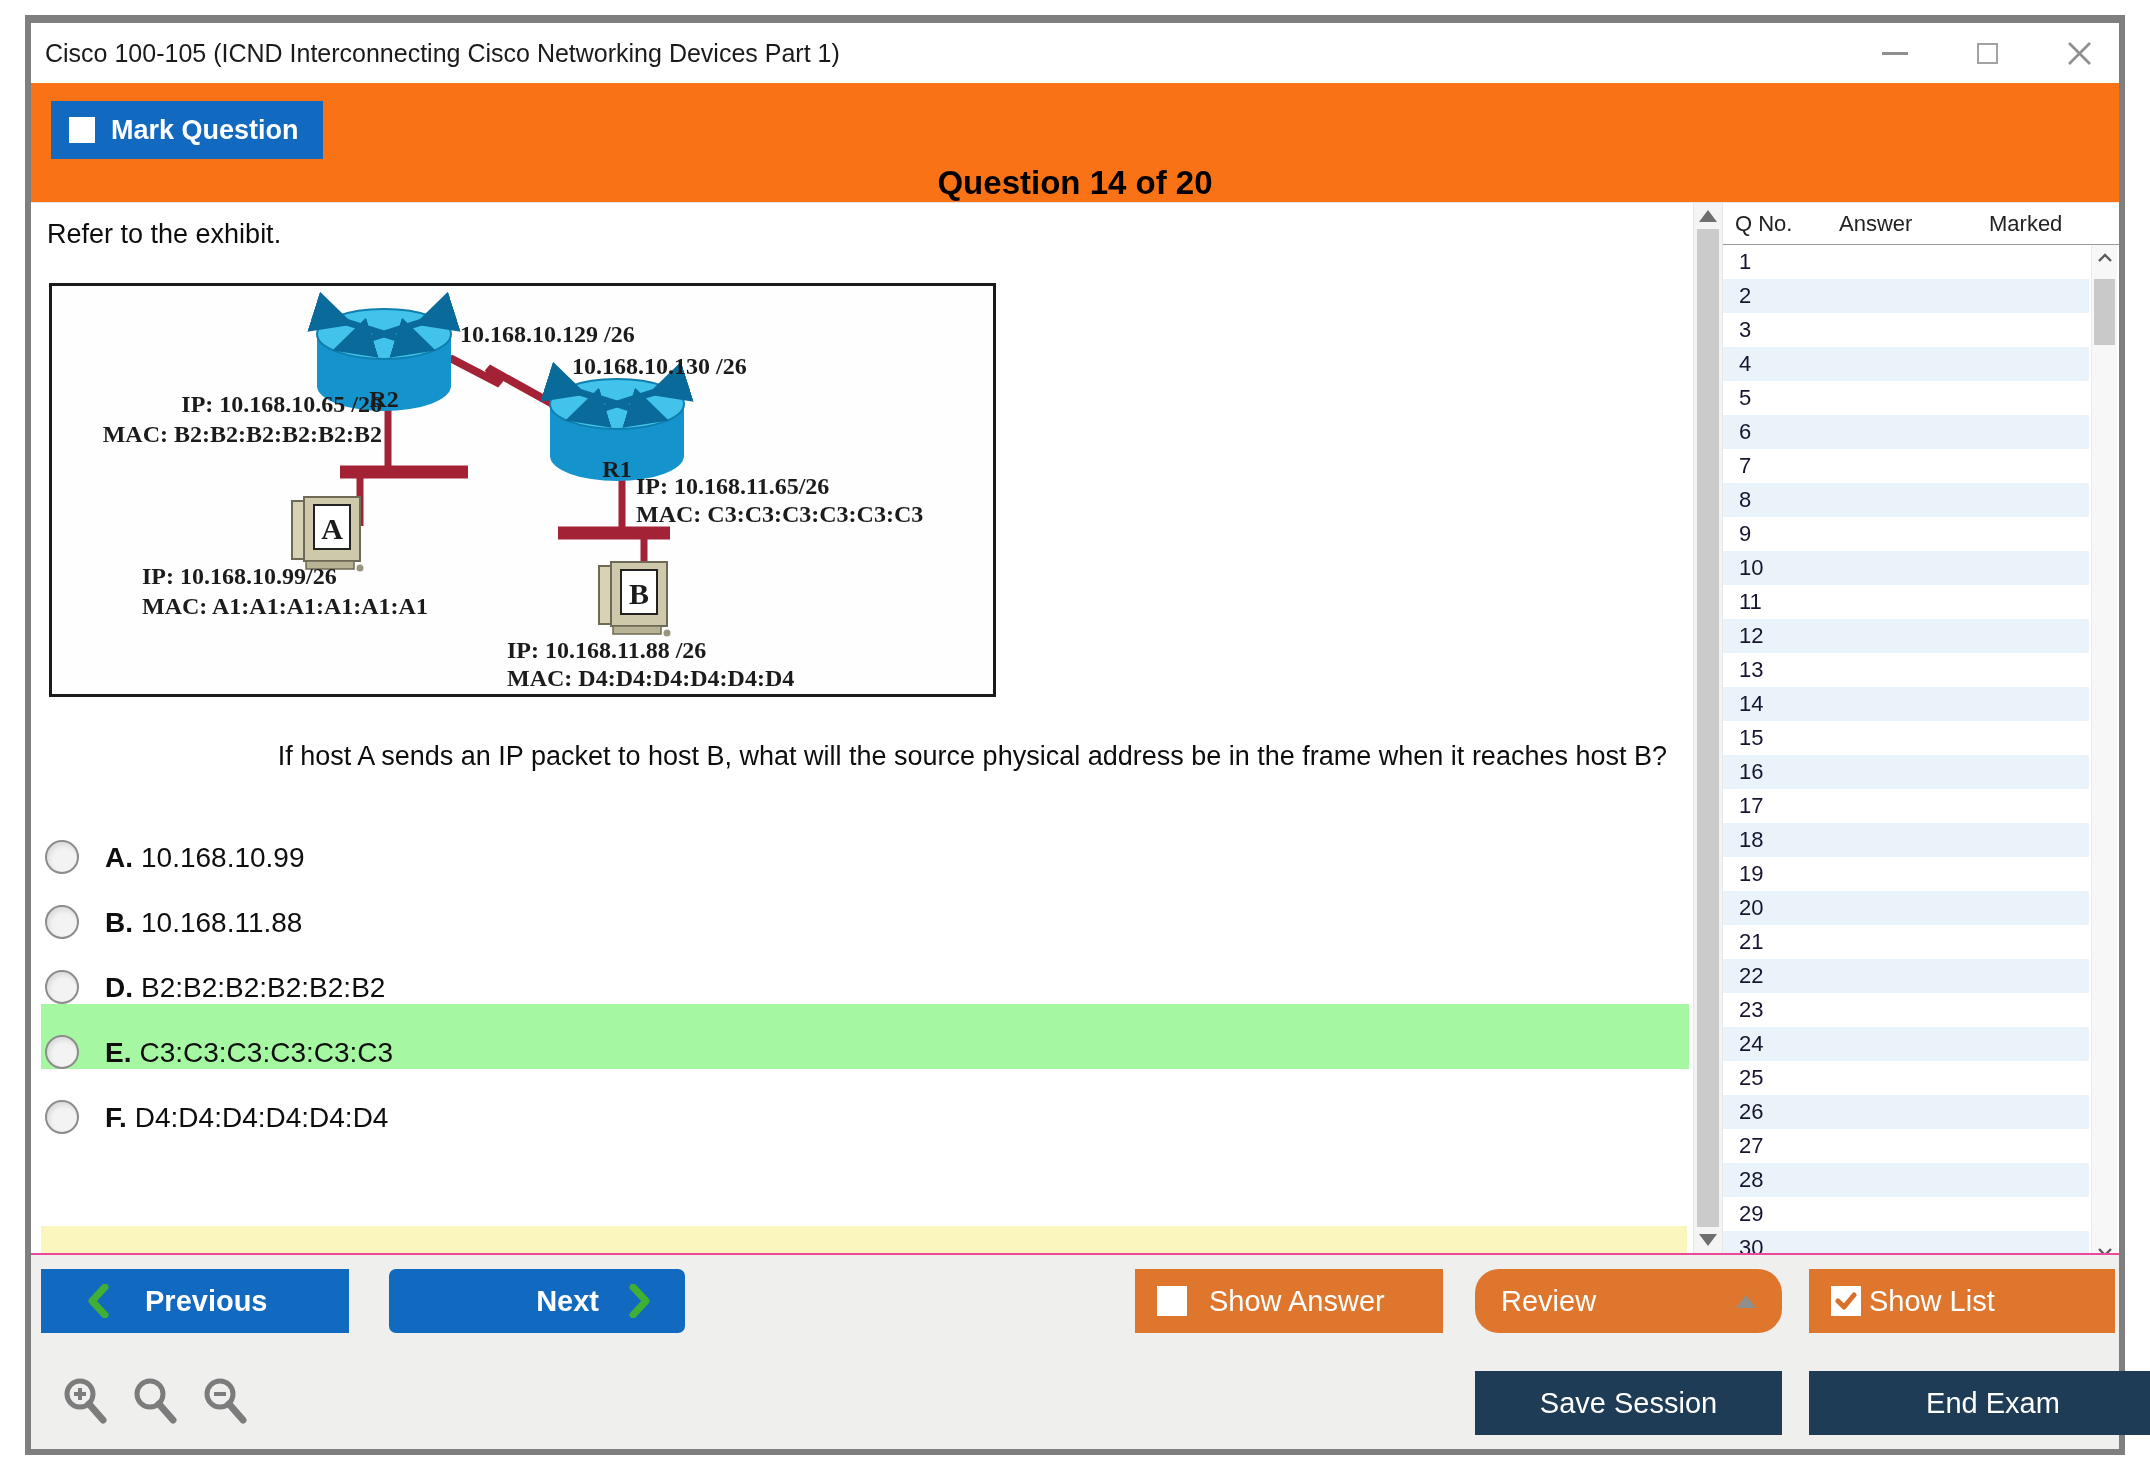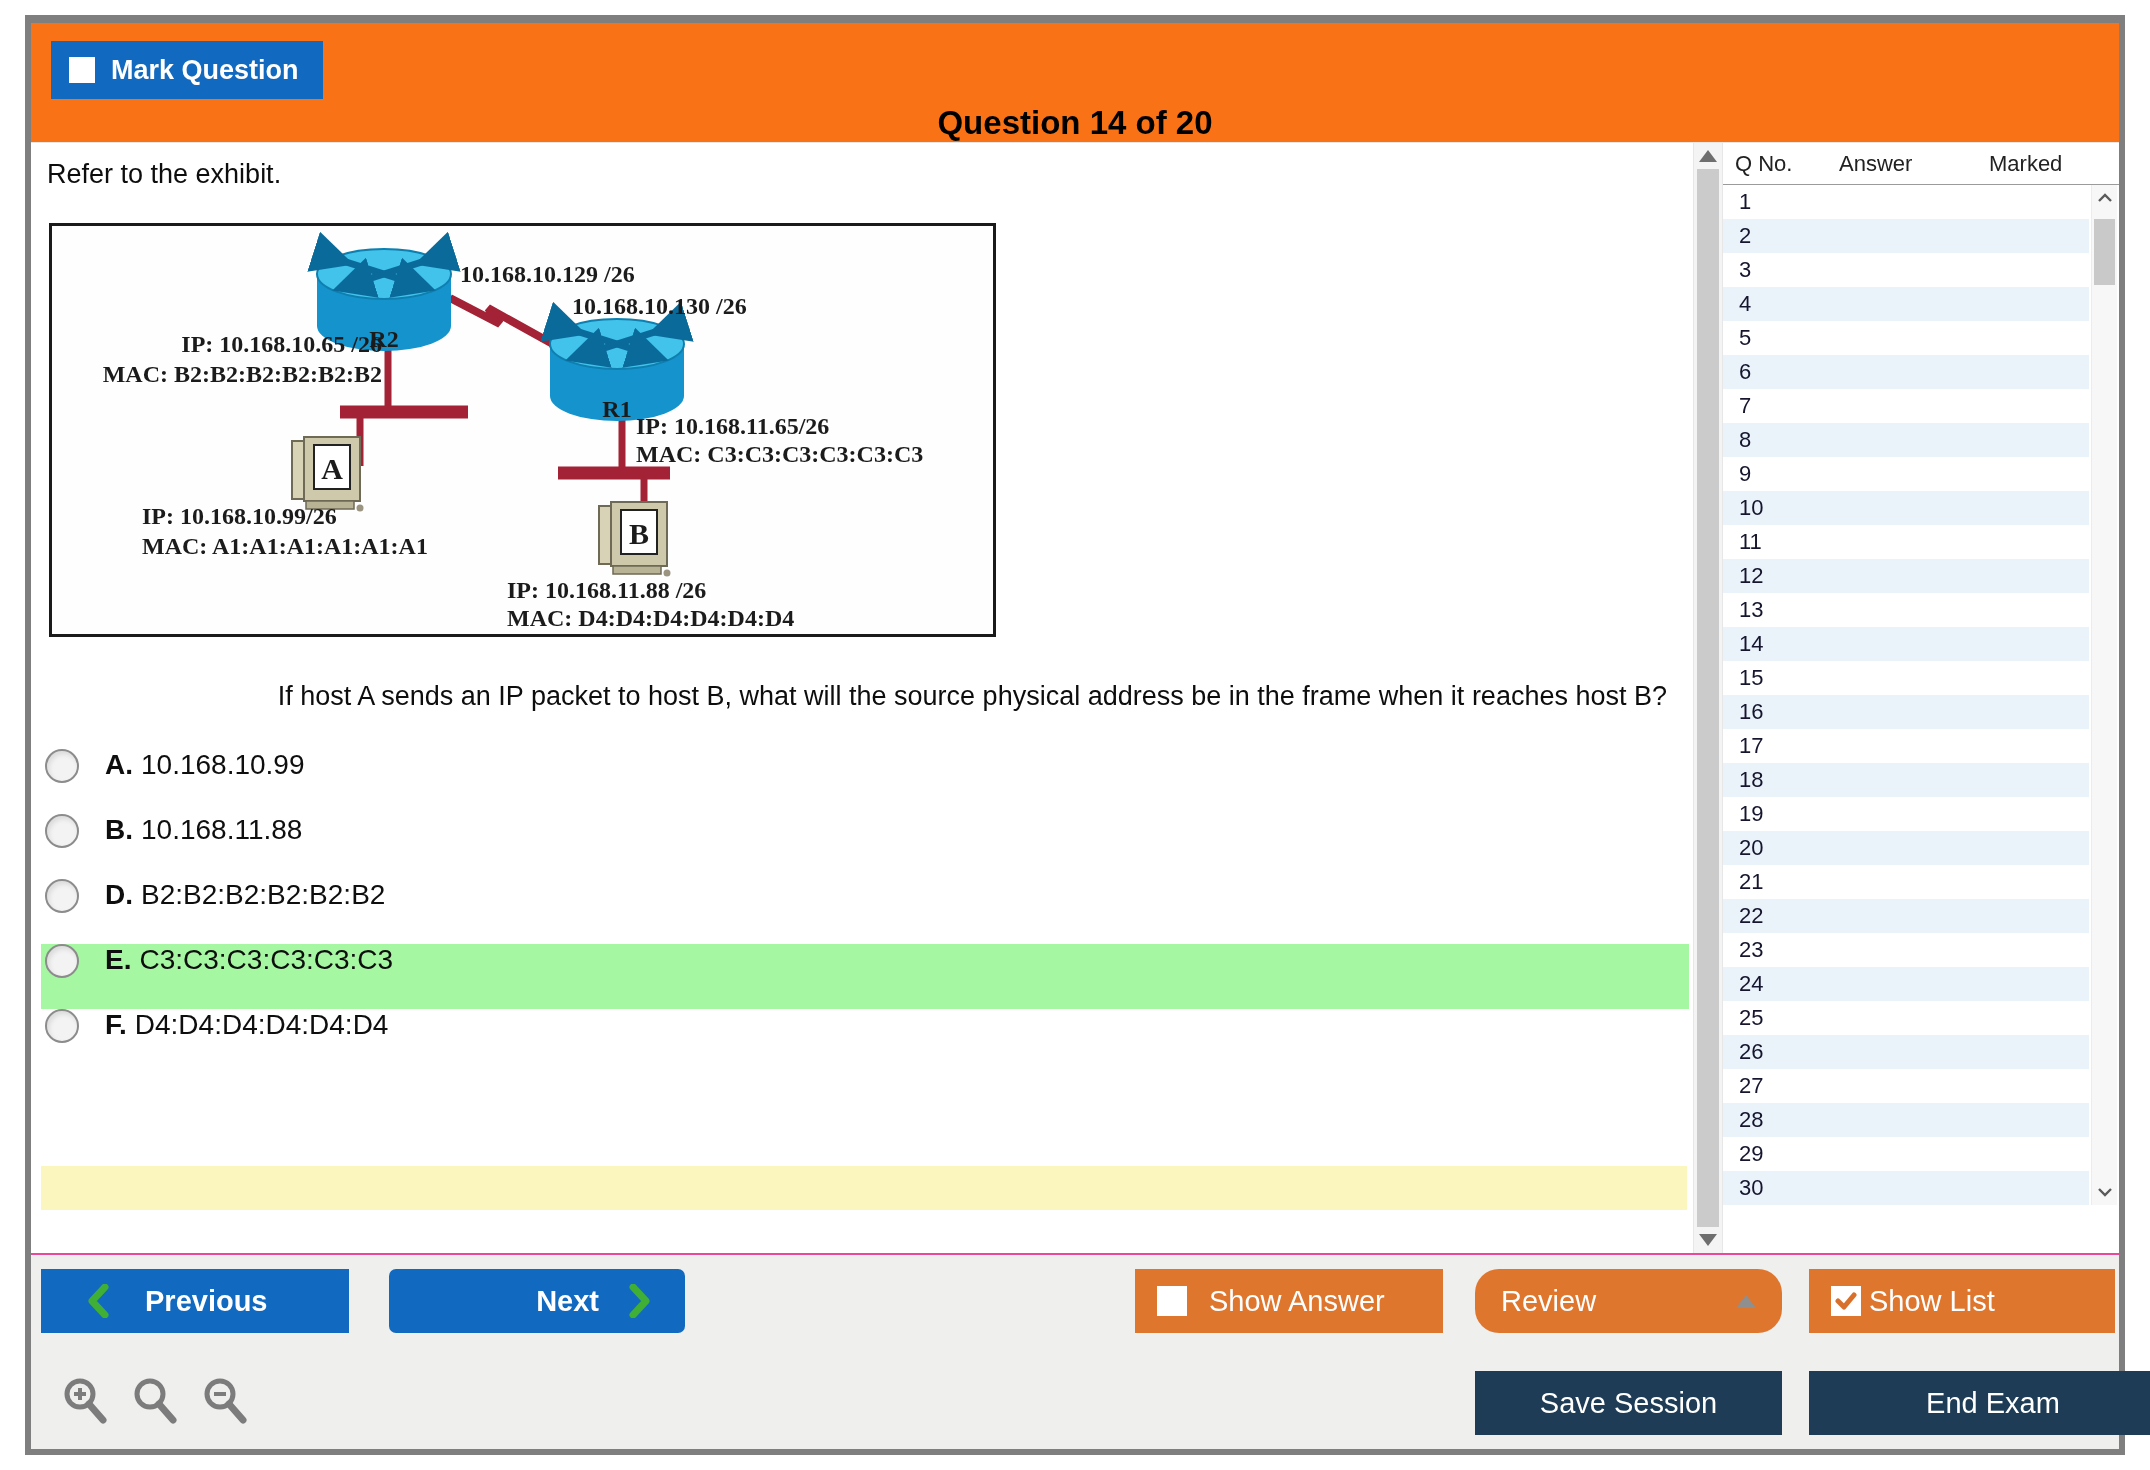--- a/index.html
+++ b/index.html
@@ -26,21 +26,21 @@
   .cb-30{width:30px;height:30px;}
   .q-counter{width:100%;text-align:center;font-size:33px;font-weight:bold;color:#000;}
 
   
   .content{flex:1 1 auto;display:flex;min-height:0;}
   .main{width:1662px;position:relative;background:#fff;overflow:hidden;}
   .refer{position:absolute;left:16px;top:16px;font-size:27px;color:#0d0d0d;}
   .exhibit{position:absolute;left:18px;top:80px;width:947px;height:414px;border:3px solid #1a1a1a;background:#fefefe;}
   .question{position:absolute;left:16px;top:538px;width:1620px;font-size:27px;color:#0d0d0d;text-align:right;}
   .options{position:absolute;left:10px;top:606px;width:1648px;}
-  .option-row{height:65px;display:flex;align-items:flex-start;}
+  .option-row{height:65px;display:flex;align-items:flex-end;}
   .option-row.highlight{background:#a5f7a2;}
   .radio{width:34px;height:34px;border-radius:50%;border:2px solid #8c8c8c;background:#f3f3f3;
     box-shadow:inset 2px 3px 5px rgba(0,0,0,0.10);margin-left:4px;flex:0 0 auto;cursor:pointer;}
   .opt-text{margin-left:26px;font-size:28px;color:#0e0e0e;white-space:pre;}
   .opt-text b{margin-right:8px;}
   .yellow-bar{position:absolute;left:10px;top:1023px;width:1646px;height:44px;background:#fbf6bd;}
 
   
   .main-scroll{width:30px;position:relative;background:#f4f4f4;border-left:1px solid #e7e7e7;border-right:1px solid #e7e7e7;}
   .ms-thumb{position:absolute;left:3px;right:3px;top:26px;bottom:26px;background:#cbcbcb;}
@@ -83,20 +83,37 @@
   .zoom-ic{width:52px;height:52px;cursor:pointer;}
 
   
   .dia-text{font-family:"Liberation Serif",serif;font-weight:bold;fill:#1b1b1b;}
 </style>
 </head>
 <body>
 
 <div class="window">
 
+  <div class="titlebar">
+    <span>Cisco 100-105 (ICND Interconnecting Cisco Networking Devices Part 1)</span>
+    <div class="win-controls">
+      <span class="ctl">
+          <span class="min-bar"></span>
+        </span>
+      <span class="ctl">
+          <span class="max-box"></span>
+        </span>
+      <span class="ctl">
+        <svg width="27" height="27" viewBox="0 0 27 27">
+          <line x1="3" y1="3" x2="24" y2="24" stroke="#8f8f8f" stroke-width="2.6"></line>
+          <line x1="24" y1="3" x2="3" y2="24" stroke="#8f8f8f" stroke-width="2.6"></line>
+        </svg>
+      </span>
+    </div>
+  </div>
 
   <div class="header">
     <div class="mark-btn">
       <span class="cb cb-26"></span>
       <span>Mark Question</span>
     </div>
     <div class="q-counter">Question 14 of 20</div>
   </div>
 
   <div class="content">

